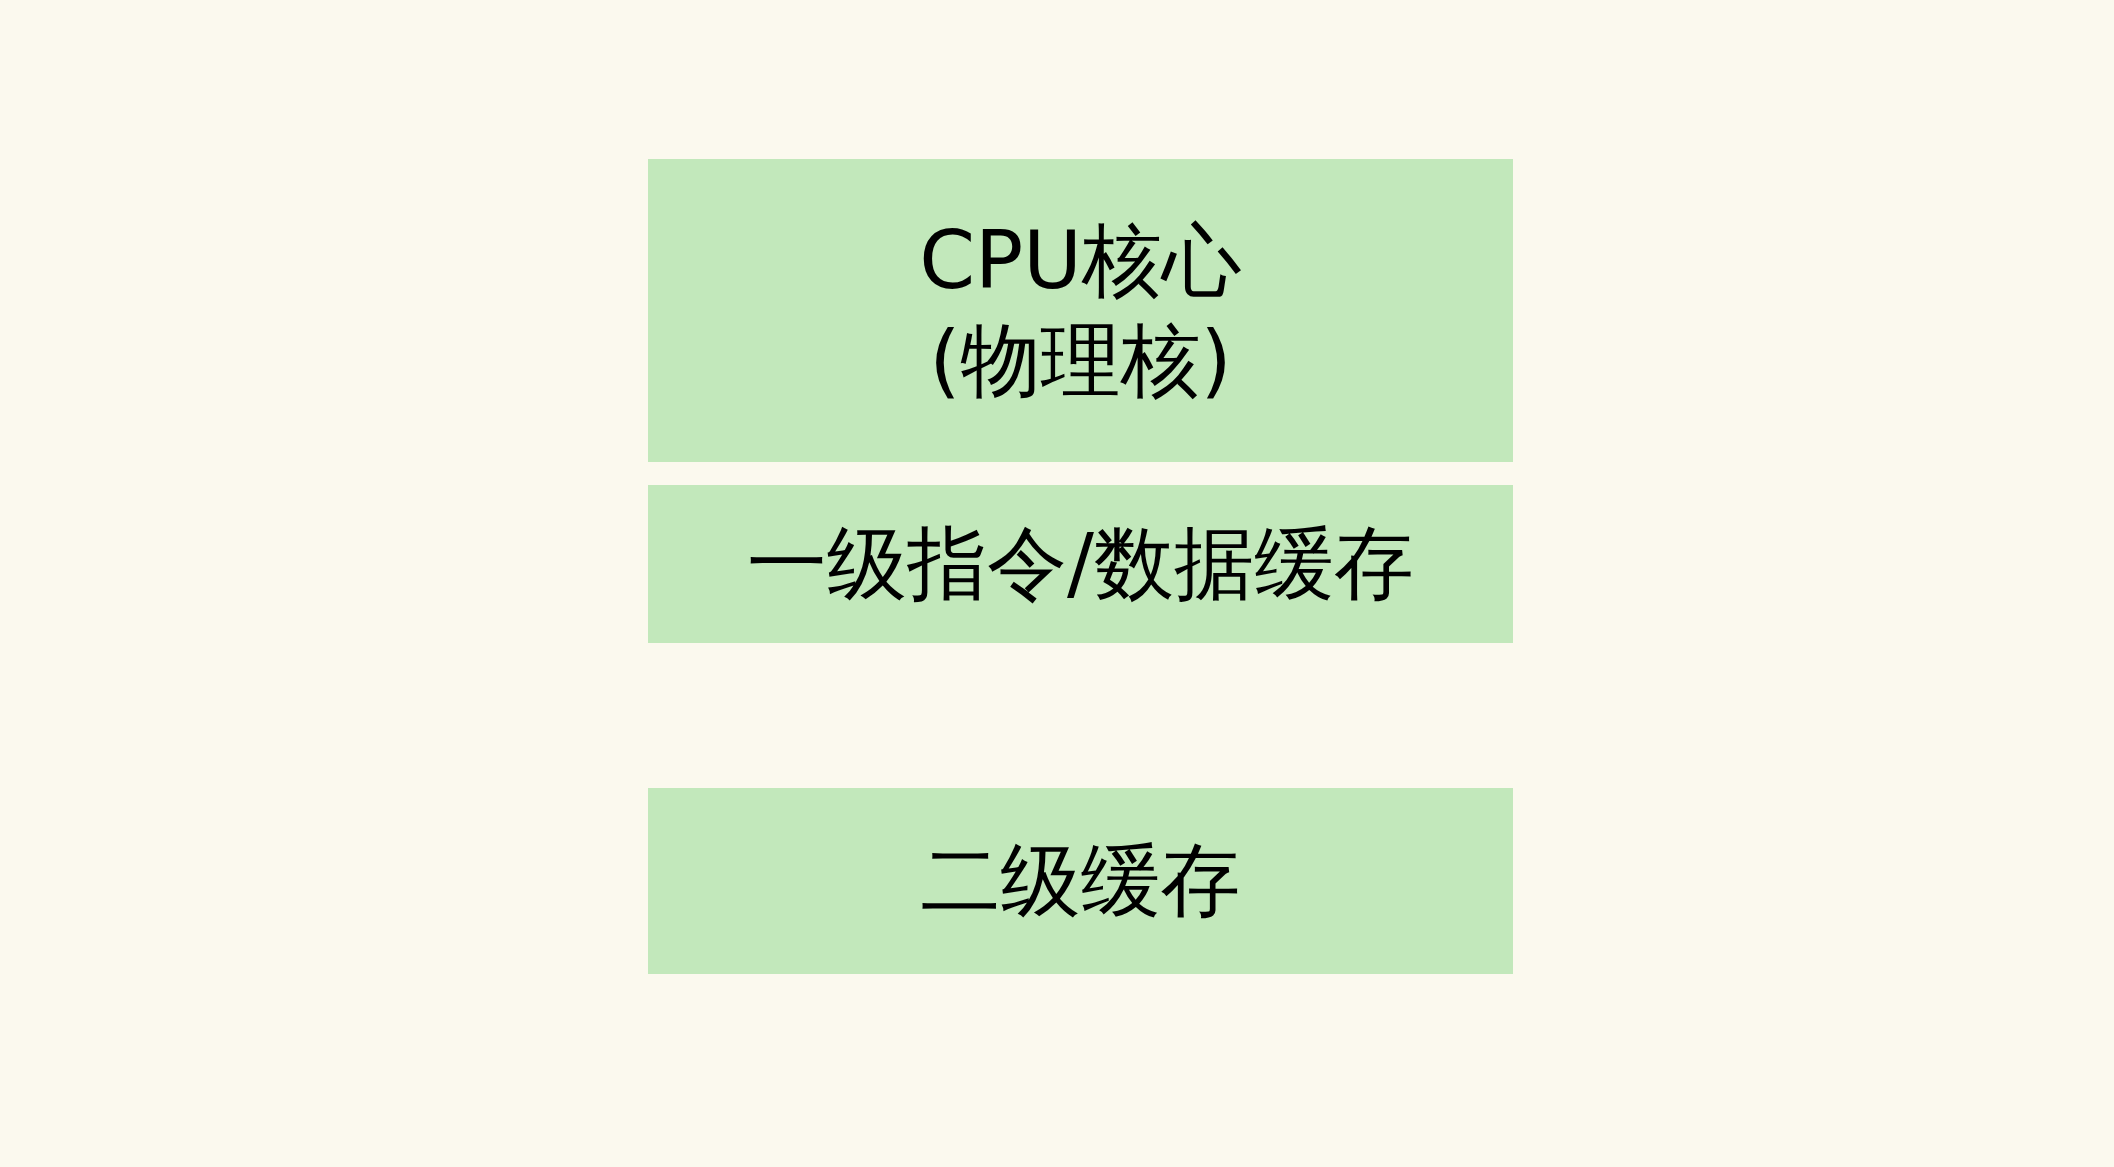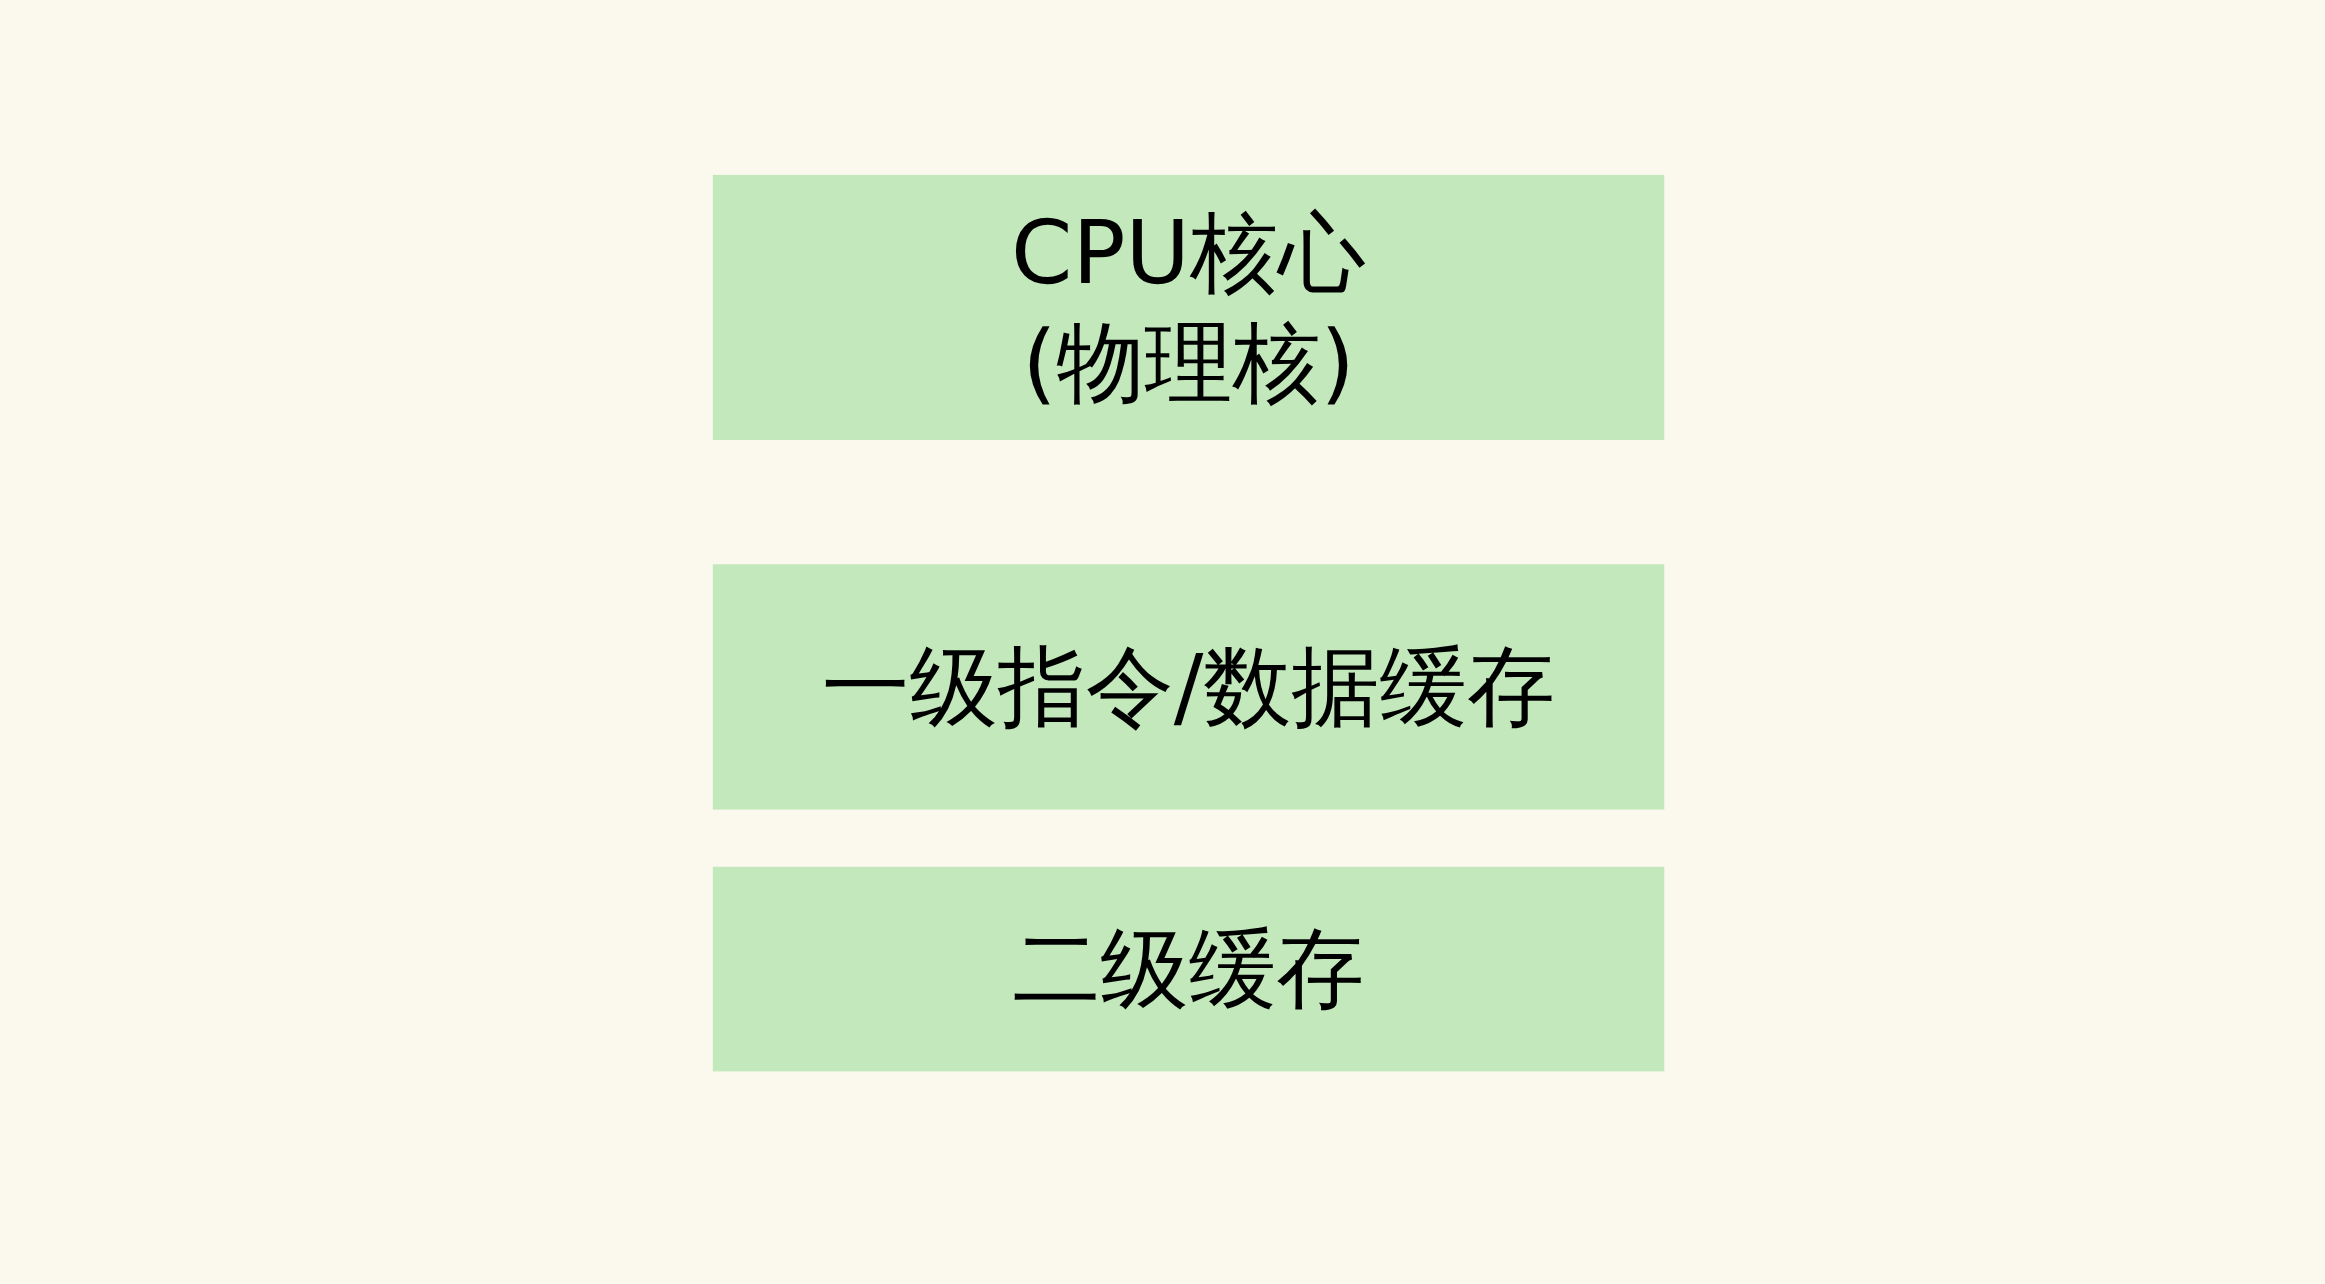--- a/index.html
+++ b/index.html
@@ -5,22 +5,22 @@
   html, body { margin:0; padding:0; }
   body {
     width:2114px; height:1167px; background:#fbf9ee; position:relative; overflow:hidden;
     font-family:"DejaVu Sans", "Liberation Sans", sans-serif; color:#000;
   }
   .box {
     position:absolute; left:648px; width:865px; background:#c2e8bb;
     display:flex; flex-direction:column; align-items:center; justify-content:center;
     text-align:center; font-size:80px; line-height:100px;
   }
-  #b1 { top:159px; height:241px; }
-  #b2 { top:485px; height:223px;margin-top:28px; }
+  #b1 { top:159px; height:303px; }
+  #b2 { top:485px; height:158px; }
   #b3 { top:788px; height:186px; }
 </style>
 </head>
 <body>
 
 <div class="box" id="b1">
   <div>CPU核心</div>
   <div>(物理核)</div>
 </div>
 

